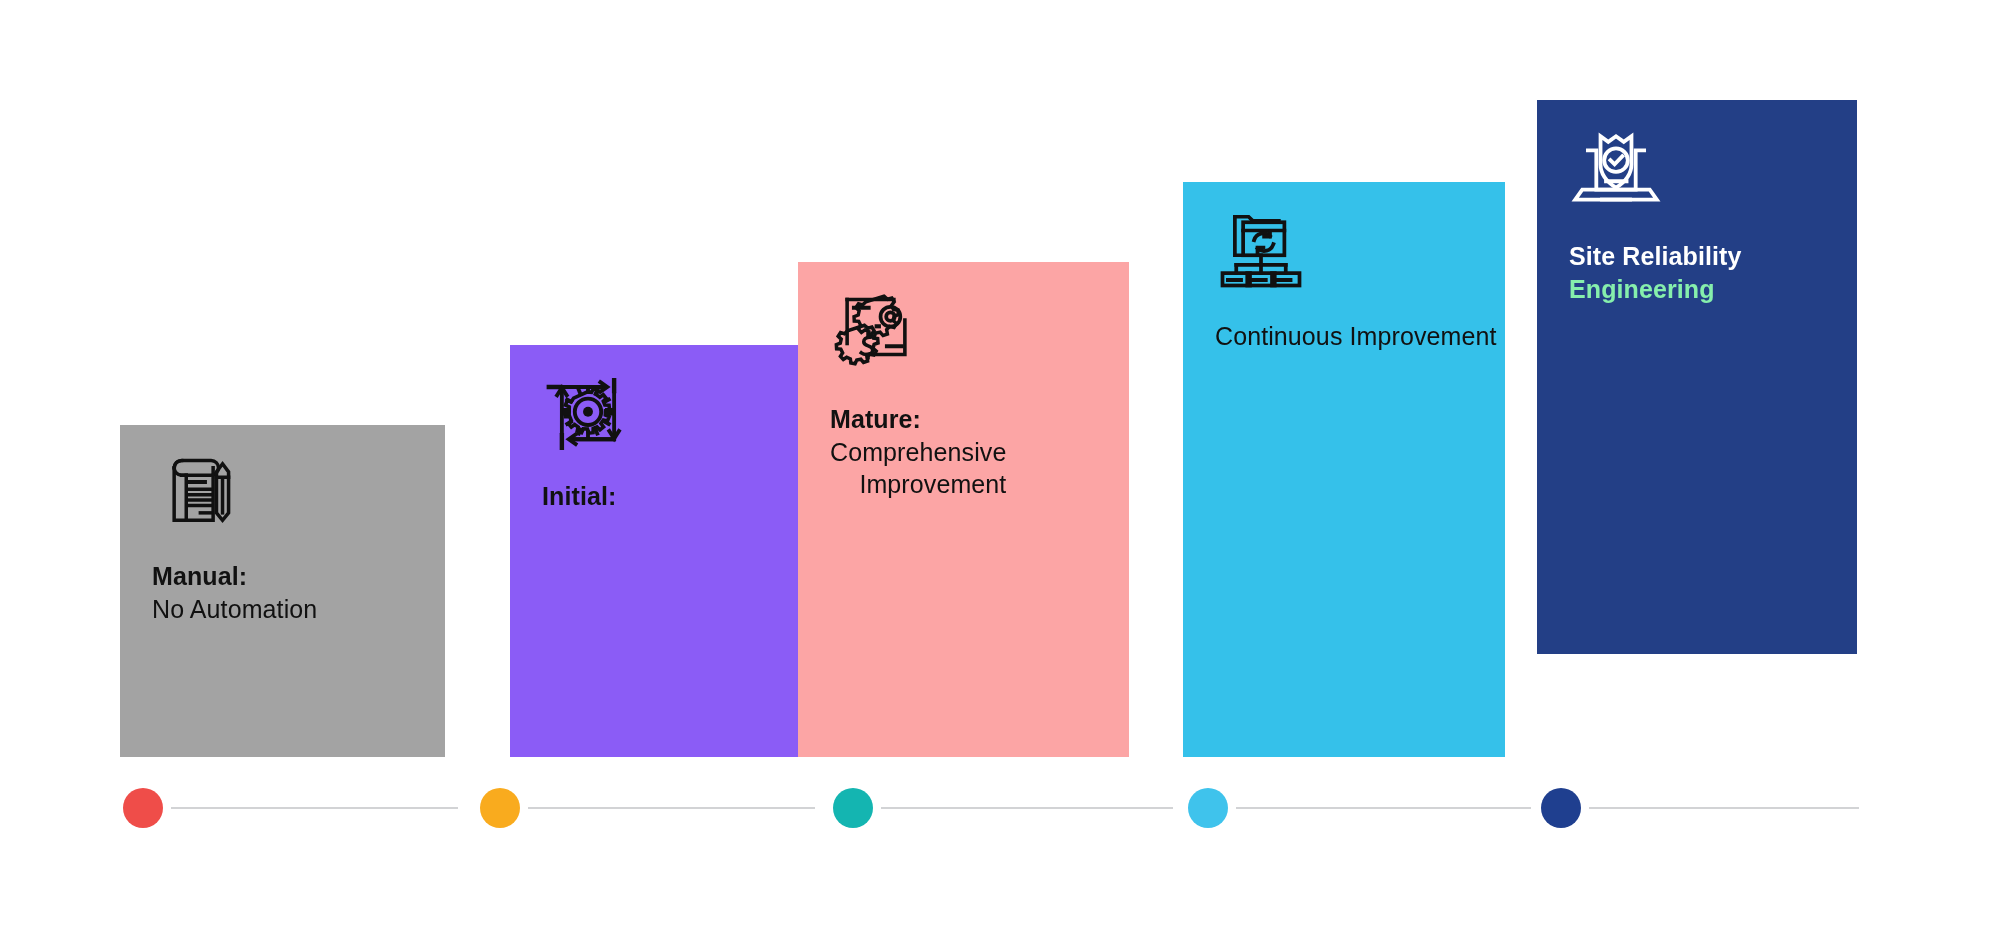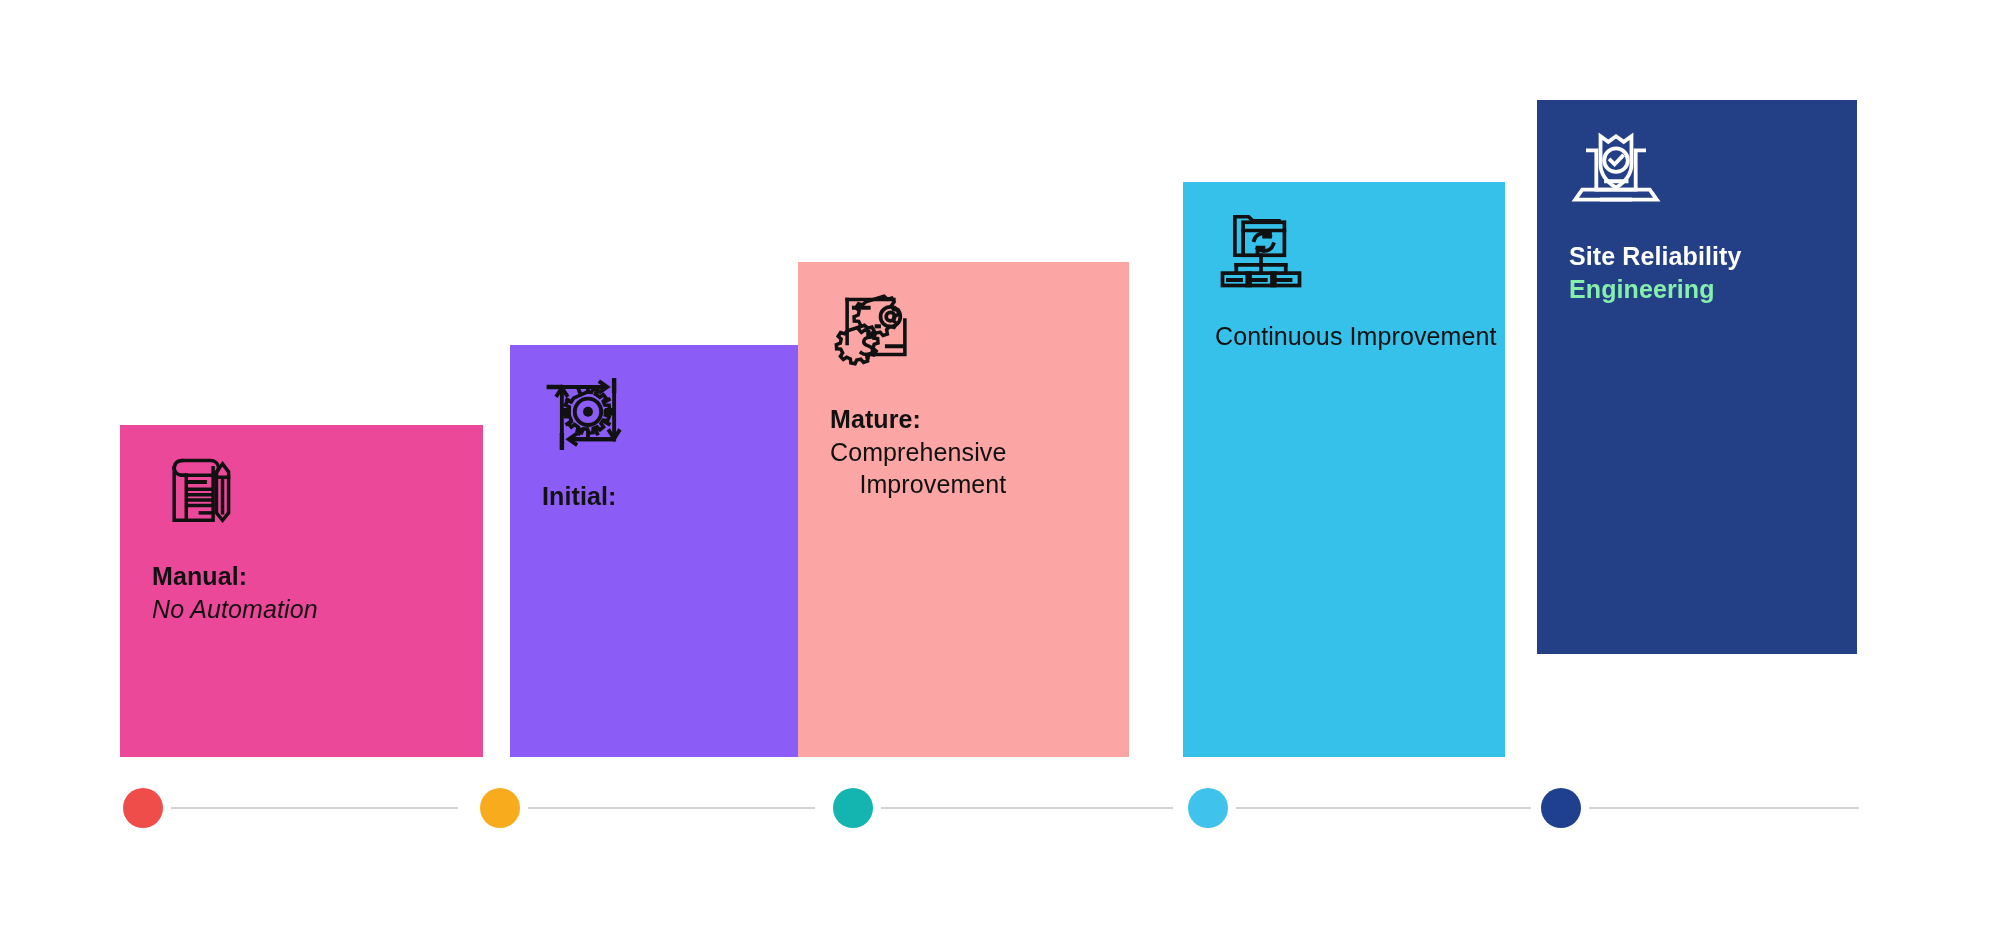--- a/index.html
+++ b/index.html
@@ -51,38 +51,38 @@
     position:absolute;
     width:40px;height:40px;
     border-radius:50%;
   }
 </style>
 </head>
 <body>
 
 <div id="stage">
 
-  <div class="bar" style="left:120px;top:425px;width:363px;height:332px;background:#ec4899;">
+  <div class="bar" style="left:120px;top:425px;width:325px;height:332px;background:#a3a3a3;">
     <span class="bar-icon" style="top:20px;">
       <svg width="86" height="86" viewBox="0 0 64 64" fill="none" stroke="#111" stroke-width="2.6" stroke-linecap="square">
         <path d="M15 17 v39 h29 v-39"></path>
         <path d="M15 17 a5.5 5.5 0 0 1 5.5 -5.5 h22 a5.5 5.5 0 0 1 0 11 h-22"></path>
         <path d="M20.5 11.5 a5.5 5.5 0 0 0 0 11 h3.5"></path>
         <path d="M24 22.5 v33.5"></path>
         <path d="M26.5 27.5 h2.4 M31 27.5 h2.4 M35.5 27.5 h2.4" stroke-width="3"></path>
         <path d="M26.5 33 h15.5 M26.5 37 h15.5 M26.5 41 h15.5 M26.5 45 h15.5"></path>
         <path d="M34.5 50.5 h7.5"></path>
         <path d="M51 14 l4.5 6 v30.5 l-4.5 5.5 l-4.5 -5.5 v-30.5 z"></path>
         <path d="M46.5 24 h9"></path>
         <path d="M51 50.5 v-24"></path>
       </svg>
     </span>
     <div class="bar-text" style="top:135px;">
       <div class="bar-title" style="color:#111111;">Manual:</div>
-      <div class="bar-sub" style="color:#111111;font-style:italic;">
+      <div class="bar-sub" style="color:#111111;">
         <span class="l">No Automation</span>
       </div>
     </div>
   </div>
 
   <div class="bar" style="left:478px;top:345px;width:317px;height:412px;background:#8b5cf6;margin-left:32px;">
     <span class="bar-icon" style="top:20px;">
       <svg width="88" height="88" viewBox="0 0 64 64" fill="none" stroke="#111" stroke-width="2.6" stroke-linecap="square">
         <g stroke-width="2.8">
           <path d="M13 16 h30"></path>

